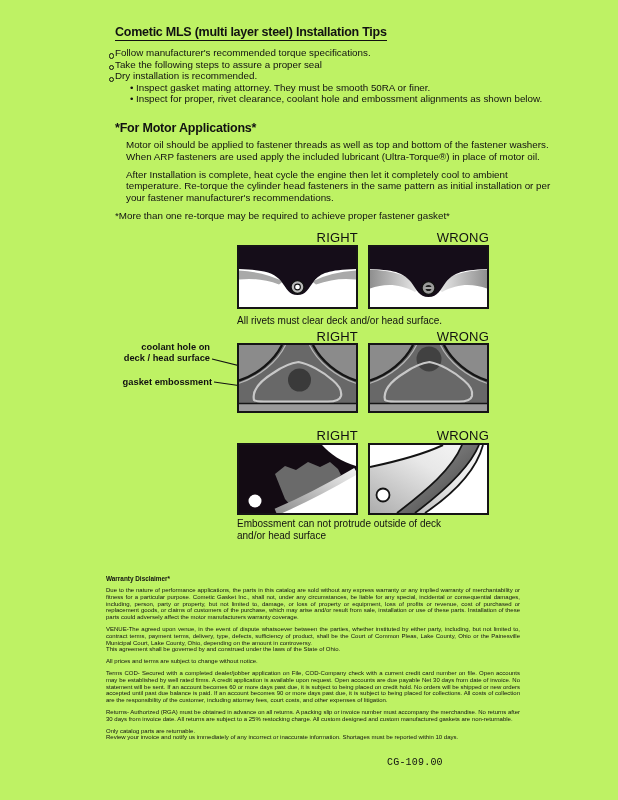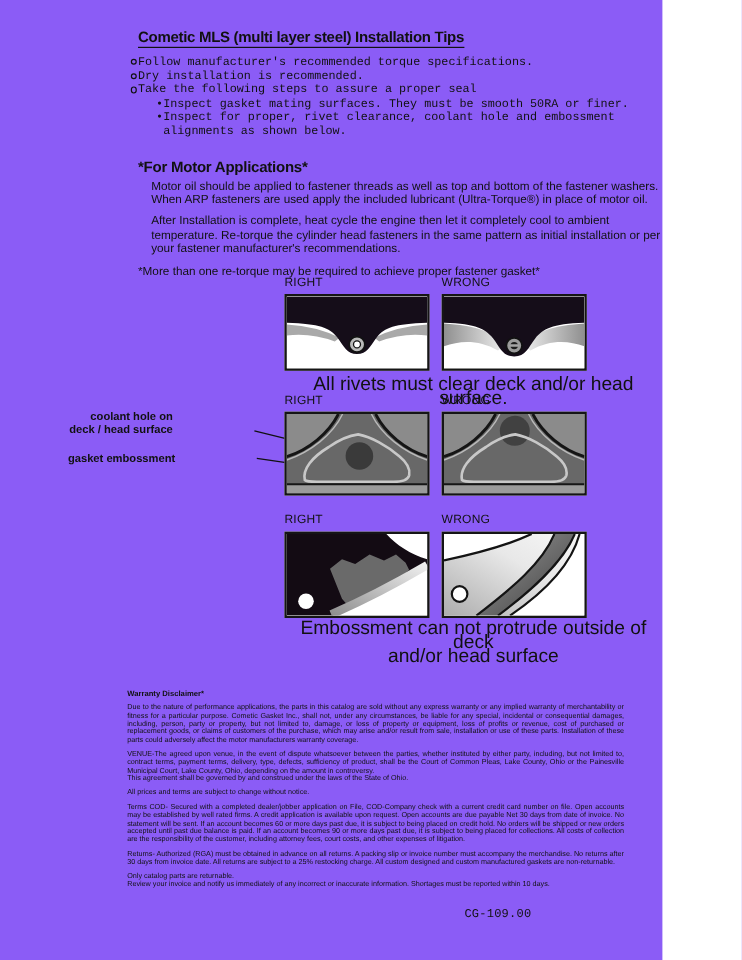--- a/index.html
+++ b/index.html
@@ -1,39 +1,39 @@
 <!DOCTYPE html>
 <html><head>
 <meta charset="utf-8">
 <style>
   html,body{margin:0;padding:0;background:#ffffff;}
   .page{
-    position:relative;width:552px;height:800px;background:#8b5cf6;overflow:hidden;
+    position:relative;width:618px;height:800px;background:#bef264;overflow:hidden;
     font-family:"Liberation Sans",sans-serif;color:#111;
   }
   
   .main-text{position:absolute;left:109px;top:22px;width:436px;}
   .doc-title{
     display:inline-block;margin:0 0 6px 6px;font-size:12.5px;font-weight:bold;
     letter-spacing:-0.25px;border-bottom:1.5px solid #111;padding-bottom:1px;white-space:nowrap;
   }
-  .bullet-row{display:flex;align-items:flex-start;line-height:11.6px;font-size:9.8px;font-family:Liberation Mono, monospace;}
+  .bullet-row{display:flex;align-items:center;line-height:11.6px;font-size:9.8px;}
   .bullet-row .marker{flex:0 0 6px;position:relative;top:3.2px;}
   .hollow-dot{display:block;width:3.2px;height:3.2px;border:0.9px solid #111;border-radius:50%;}
   .sub{margin-left:21px;}
   .filled-dot{font-size:9.8px;line-height:11.6px;flex:0 0 6px;}
   .diesel-heading{margin:16px 0 4px 6px;font-size:12.5px;font-weight:bold;letter-spacing:-0.2px;}
   .para{margin:0 0 0 17px;font-size:9.8px;line-height:11.6px;width:426px;}
   .para + .para{margin-top:6.5px;}
   .note{margin:7px 0 0 6px;font-size:9.8px;line-height:11.6px;}
   
-  .rw-label{position:absolute;width:121px;text-align:left;font-size:10px;letter-spacing:0.2px;}
+  .rw-label{position:absolute;width:121px;text-align:right;font-size:13px;letter-spacing:0.2px;}
   .dbox{position:absolute;width:117px;border:2px solid #151515;background:#fff;}
   .dbox svg{display:block;}
-  .caption{position:absolute;font-size:16px;line-height:12px;color:#111;text-align:center;}
+  .caption{position:absolute;font-size:10px;line-height:12px;color:#111;}
   .prewrap{white-space:pre-line;}
   .diag-label{position:absolute;font-size:9.3px;line-height:11px;text-align:right;color:#111;font-weight:bold;}
   .leader-overlay{position:absolute;left:205px;top:340px;width:110px;height:55px;}
   
   .disclaimer{position:absolute;left:106px;top:575px;width:414px;text-align:justify;}
   .disclaimer h2{margin:0 0 5px 0;font-size:6.4px;font-weight:bold;}
   .disclaimer p{margin:0 0 5px 0;font-size:6.0px;line-height:6.8px;}
   .page-number{position:absolute;left:387px;top:757px;font-size:10px;letter-spacing:0.2px;font-family:Liberation Mono, monospace;}
 </style>
 </head>
@@ -47,31 +47,31 @@
     <div class="bullet-row">
       <span class="marker">
           <span class="hollow-dot"></span>
         </span>
       <span>Follow manufacturer's recommended torque specifications.</span>
     </div>
     <div class="bullet-row">
       <span class="marker">
           <span class="hollow-dot"></span>
         </span>
-      <span>Dry installation is recommended.</span>
+      <span>Take the following steps to assure a proper seal</span>
     </div>
     <div class="bullet-row">
       <span class="marker">
           <span class="hollow-dot"></span>
         </span>
-      <span>Take the following steps to assure a proper seal</span>
+      <span>Dry installation is recommended.</span>
     </div>
     <div class="bullet-row sub">
       <span class="filled-dot">•</span>
-      <span>Inspect gasket mating surfaces.  They must be smooth 50RA or finer.</span>
+      <span>Inspect gasket mating attorney.  They must be smooth 50RA or finer.</span>
     </div>
     <div class="bullet-row sub">
       <span class="filled-dot">•</span>
       <span>Inspect for proper, rivet clearance, coolant hole and embossment alignments as shown below.</span>
     </div>
 
     <h2 class="diesel-heading">*For Motor Applications*</h2>
     <p class="para">Motor oil should be applied to fastener threads as well as top and bottom of the fastener washers. When ARP fasteners are used apply the included lubricant (Ultra-Torque®) in place of motor oil.</p>
     <p class="para">After Installation is complete, heat cycle the engine then let it completely cool to ambient temperature. Re-torque the cylinder head fasteners in the same pattern as initial installation or per your fastener manufacturer's recommendations.</p>
     <p class="note">*More than one re-torque may be required to achieve proper fastener gasket*</p>

